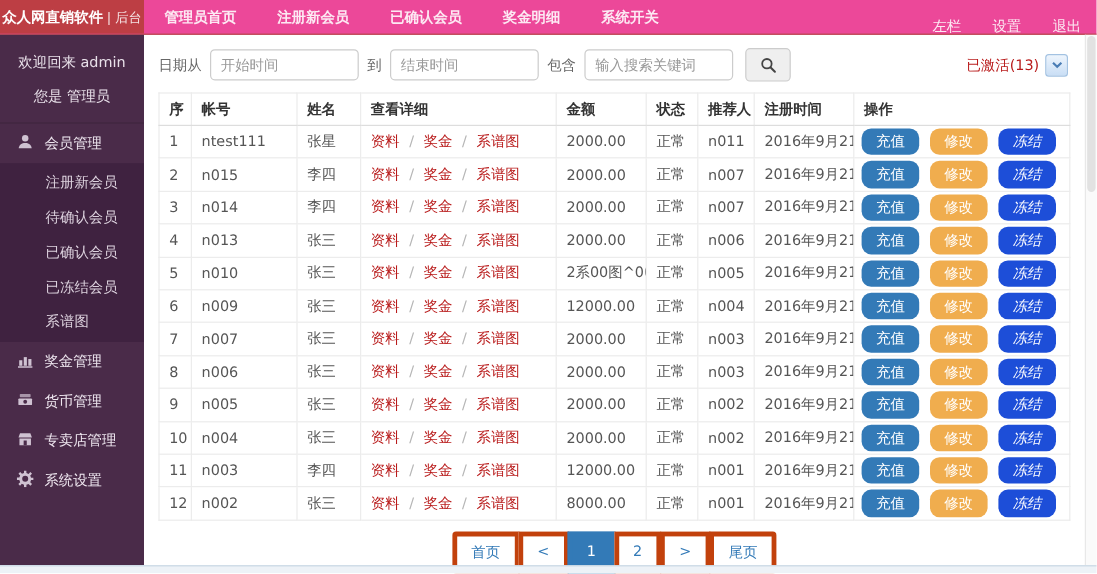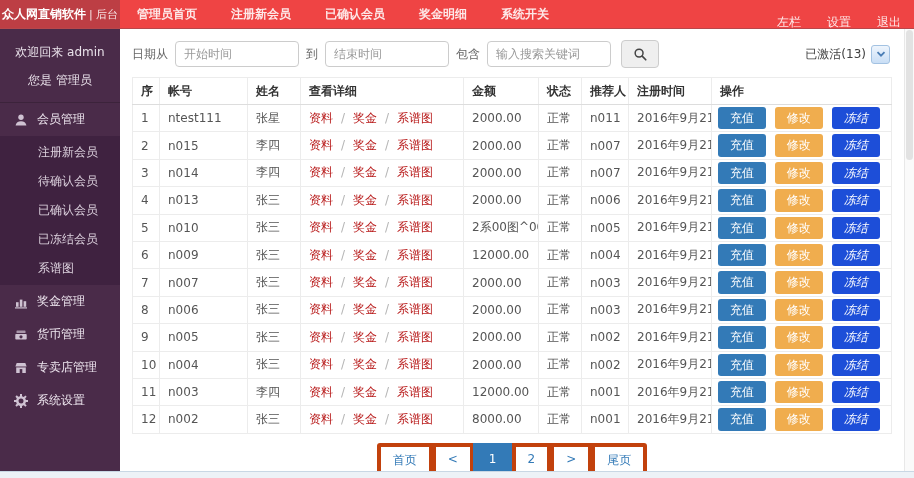--- a/index.html
+++ b/index.html
@@ -1,61 +1,61 @@
 <!DOCTYPE html>
 <html><head>
 <meta charset="utf-8">
 <style>
   html,body{margin:0;padding:0;background:#fff;}
   #app{width:914px;height:478px;display:flex;flex-direction:column;overflow:hidden;
        font-family:"DejaVu Sans","Liberation Sans",sans-serif;font-size:12px;background:#fff;}
 
   
-  .top-header{height:29px;flex:0 0 29px;background:#ef4444;display:flex;color:#fff;border-bottom:1px solid #b8474b;box-sizing:border-box;}
+  .top-header{height:29px;flex:0 0 29px;background:#ec4899;display:flex;color:#fff;border-bottom:1px solid #b8474b;box-sizing:border-box;}
   .logo{width:120px;flex:0 0 120px;background:#bd3e44;display:flex;align-items:center;justify-content:center;font-weight:bold;font-size:12px;white-space:nowrap;}
   .brand-suffix{font-weight:normal;font-size:11px;opacity:.85;margin-left:3px;}
   .top-nav{display:flex;flex:1;font-weight:bold;}
   .top-nav-item{line-height:28px;padding:0 17px;font-size:12px;color:rgba(255,255,255,.88);cursor:pointer;text-decoration:none;}
   .top-nav-right{display:flex;}
   .top-nav-right .top-nav-item{padding:8px 13px;}
 
   
   .content{flex:1;display:flex;min-height:0;}
 
   
   .sidebar{width:120px;flex:0 0 120px;background:#4a2b49;color:#e9e1ea;overflow:hidden;}
   .welcome{text-align:center;padding:15px 0 2px;font-size:12px;}
   .role{text-align:center;padding:9px 0 13px;border-bottom:1px solid rgba(0,0,0,.18);font-size:12px;}
-  .menu-item{display:flex;align-items:center;gap:9px;padding:8px 0 8px 14px;cursor:pointer;color:#eee6ef;}
+  .menu-item{display:flex;align-items:flex-start;gap:9px;padding:8px 0 8px 14px;cursor:pointer;color:#eee6ef;}
   .menu-item svg{width:14px;height:14px;fill:#cfc2d2;flex:0 0 14px;}
   .submenu{background:#3f2240;padding:2px 0;}
   .submenu-item{padding:6px 0 6px 38px;font-size:12px;color:#ddd2de;cursor:pointer;}
 
   
   .main{flex:1;min-width:0;padding:0 12px;display:flex;flex-direction:column;}
   .filter-bar{display:flex;align-items:center;gap:7px;padding:11px 0 9px;}
   .filter-label{color:#666;white-space:nowrap;}
   .filter-input{width:106px;height:24px;border:1px solid #ccc;border-radius:4px;padding:0 8px;
     font:12px "DejaVu Sans","Liberation Sans",sans-serif;color:#555;outline:none;}
   .filter-input::placeholder{color:#999;}
   .search-btn{width:38px;height:28px;border:1px solid #ccc;border-radius:4px;background:#efefef;
     display:flex;align-items:center;justify-content:center;cursor:pointer;margin-left:3px;}
-  .status-select{margin-left:auto;display:flex;align-items:center;gap:5px;color:#404040;cursor:pointer;padding-right:2px;}
+  .status-select{margin-left:auto;display:flex;align-items:center;gap:5px;color:#b91c1c;cursor:pointer;padding-right:2px;}
   .select-arrow{width:17px;height:17px;background:linear-gradient(#eef5fd,#c9def5);border:1px solid #a3c2e2;
     border-radius:3px;display:flex;align-items:center;justify-content:center;}
 
   
   table{width:100%;border-collapse:collapse;table-layout:fixed;font-size:12px;}
   th,td{border:1px solid #ececec;padding:0 8px;height:27px;text-align:left;color:#555;
     overflow:hidden;white-space:nowrap;box-sizing:border-box;}
   th{color:#333;font-weight:bold;border-bottom-color:#ddd;background:#fff;}
   .detail-cell a{color:#b91c1c;cursor:pointer;text-decoration:none;}
   .sep{color:#b5b5b5;margin:0 8px;}
   .ops-cell{padding:2px 6px;}
-  .btn{border:none;border-radius:3px;color:#fff;font-size:12px;padding:4px 12px;margin-right:5px;cursor:pointer;
+  .btn{border:none;border-radius:8px;color:#fff;font-size:12px;padding:4px 12px;margin-right:5px;cursor:pointer;
     font-family:inherit;line-height:1.2;}
   .btn-primary{background:#337ab7;}
   .btn-warning{background:#f0ad4e;}
   .btn-info{background:#1d4ed8;font-style:italic;}
 
   
   .pagination{display:flex;justify-content:center;margin:9px 0 6px;}
   .page-item{border:4px solid #c2410c;margin-left:-1px;padding:5px 12px;color:#337ab7;background:#fff;
     cursor:pointer;font-size:12px;text-decoration:none;}
   .page-item:first-child{border-radius:3px 0 0 3px;margin-left:0;}

